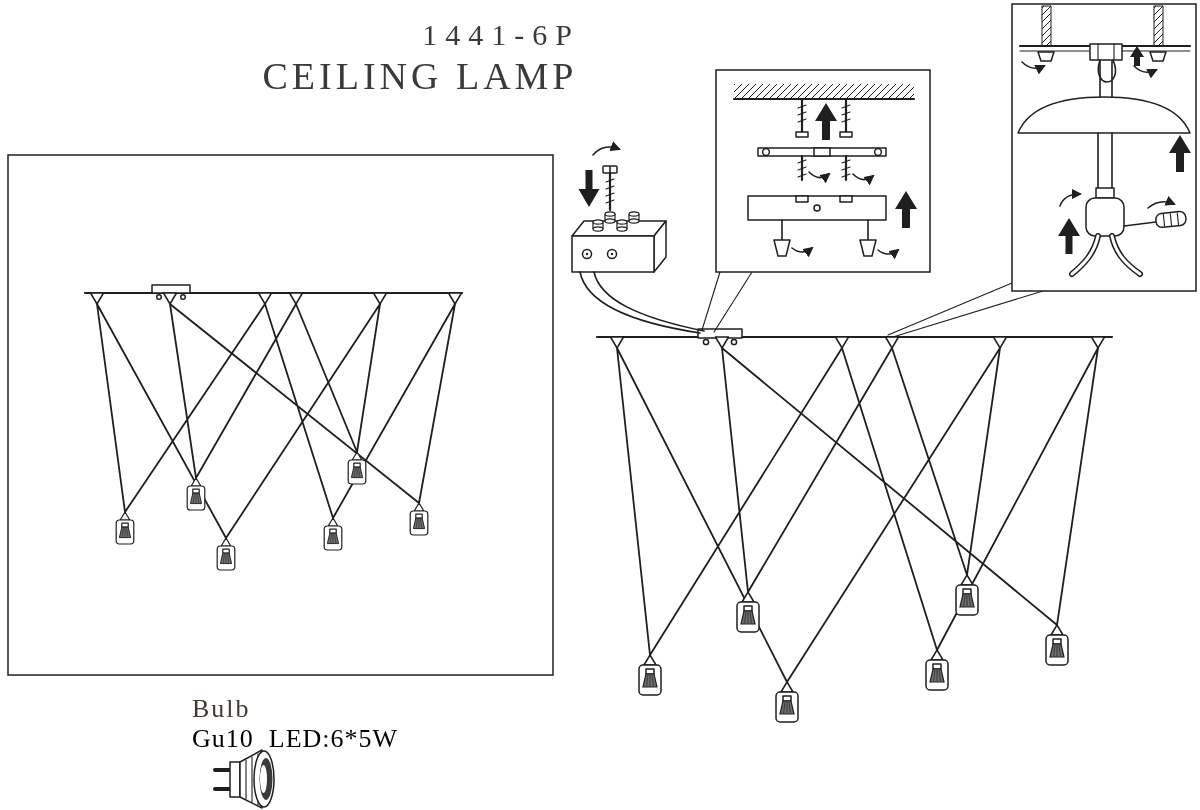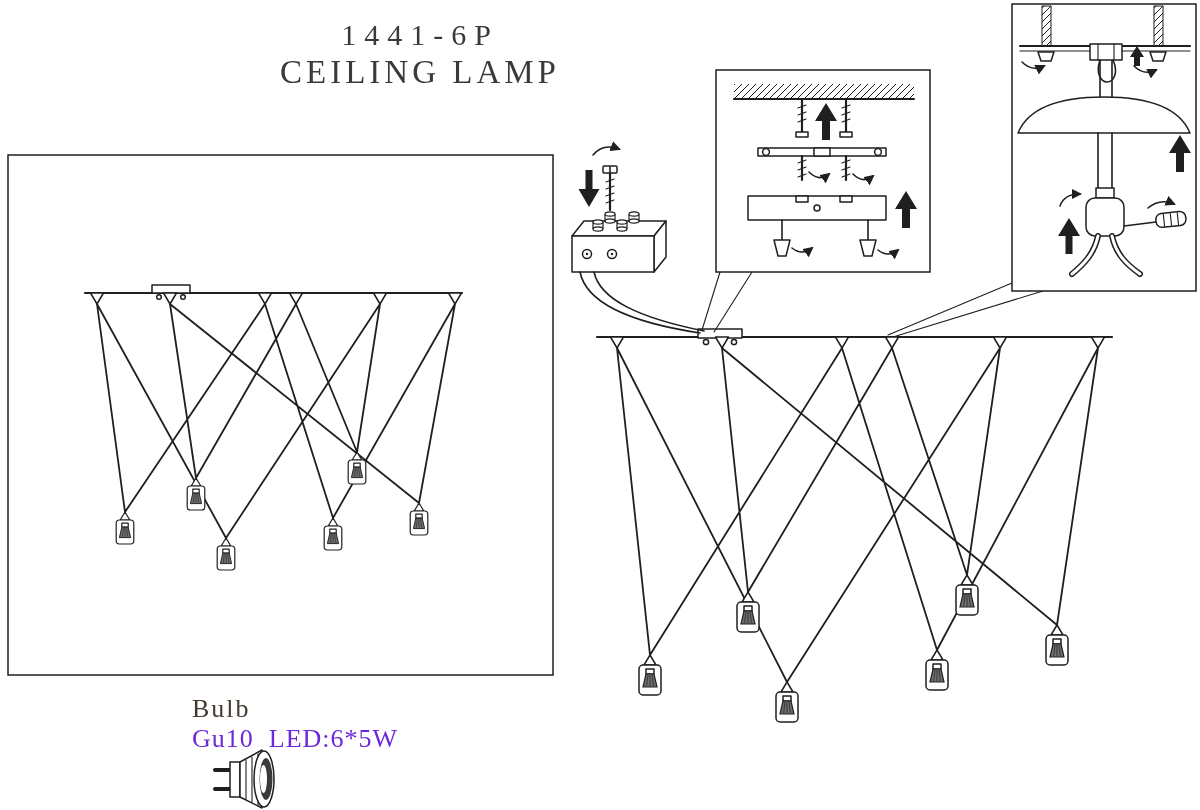--- a/index.html
+++ b/index.html
@@ -1,22 +1,22 @@
 <!DOCTYPE html>
 <html><head>
 <meta charset="utf-8">
 <style>
   html,body{margin:0;padding:0;background:#fff;}
   .page{position:relative;width:1200px;height:810px;background:#ffffff;overflow:hidden;}
   .page svg{position:absolute;left:0;top:0;}
   .serif{font-family:"Liberation Serif", serif;color:#34302b;position:absolute;}
-  .title-model{left:260px;top:18px;width:320px;text-align:center;font-size:30px;letter-spacing:8px;color:#3a3a3a;}
-  .title-name{left:240px;top:54px;width:360px;text-align:center;font-size:33px;letter-spacing:4px;color:#3a3a3a;}
+  .title-model{left:260px;top:18px;width:320px;text-align:right;font-size:30px;letter-spacing:8px;color:#3a3a3a;}
+  .title-name{left:240px;top:54px;width:360px;text-align:center;font-size:38px;letter-spacing:4px;color:#3a3a3a;}
   .bulb-label{left:192px;top:694px;font-size:26px;letter-spacing:2px;color:#453a2f;font-family:Liberation Serif, serif;}
-  .bulb-spec{left:192px;top:724px;font-size:26px;letter-spacing:1px;color:#6d28d9;white-space:pre;}
+  .bulb-spec{left:192px;top:724px;font-size:26px;letter-spacing:1px;color:#000000;white-space:pre;}
   
   .ln{stroke:#1f1f1f;fill:none;stroke-width:1.6;stroke-linecap:round;}
   .lnw{stroke:#1f1f1f;fill:none;stroke-width:1.8;stroke-linecap:round;}
   .thin{stroke-width:1.1;}
   .ln2{stroke-width:2.2;}
   .shape{fill:#ffffff;stroke:#1f1f1f;stroke-width:1.5;stroke-linejoin:round;}
   .blk{fill:#1f1f1f;stroke:none;}
   .wire-out{stroke:#1f1f1f;fill:none;stroke-width:6;stroke-linecap:round;}
   .wire-in{stroke:#ffffff;fill:none;stroke-width:3;stroke-linecap:round;}
 </style>

